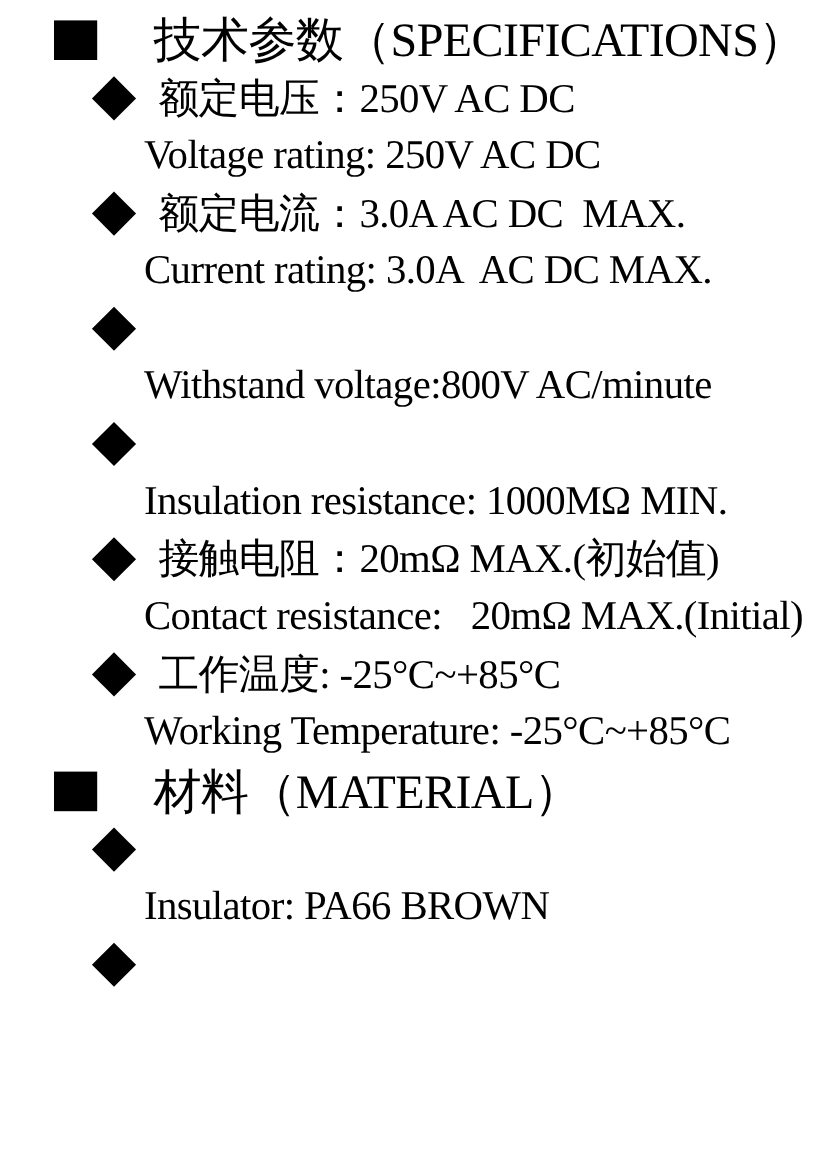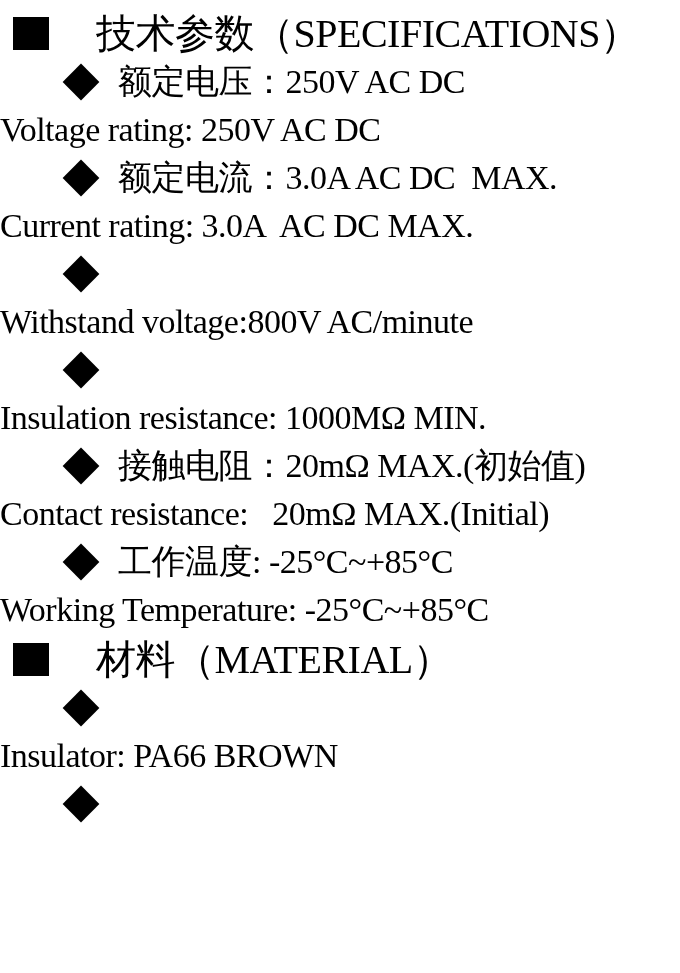--- a/index.html
+++ b/index.html
@@ -16,20 +16,21 @@
   }
   .doc {
     padding-top: 8px;
   }
   
   .header-line {
     display: flex;
     align-items: center;
     height: 50px;
     white-space: pre;
+    margin-left: 32px;
   }
   .sq {
     flex: none;
     margin-left: 13px;
     width: 36px;
     height: 33px;
     background: #000000;
   }
   .section-title {
     margin-left: 47px;
@@ -37,35 +38,37 @@
     letter-spacing: -0.5px;
   }
   
   .zh-line {
     display: flex;
     align-items: center;
     height: 48px;
     white-space: pre;
     font-size: 34px;
     letter-spacing: -0.5px;
+    margin-left: 14px;
   }
   .diamond {
     flex: none;
     margin-left: 68px;
     margin-right: 24px;
     width: 26px;
     height: 26px;
     background: #000000;
     transform: rotate(45deg);
   }
   
   .en-line {
     display: flex;
     align-items: center;
     height: 48px;
+    padding-left: 120px;
     white-space: pre;
     font-size: 34px;
     letter-spacing: -0.5px;
   }
 </style>
 </head>
 <body>
 
 <div class="doc">
 

